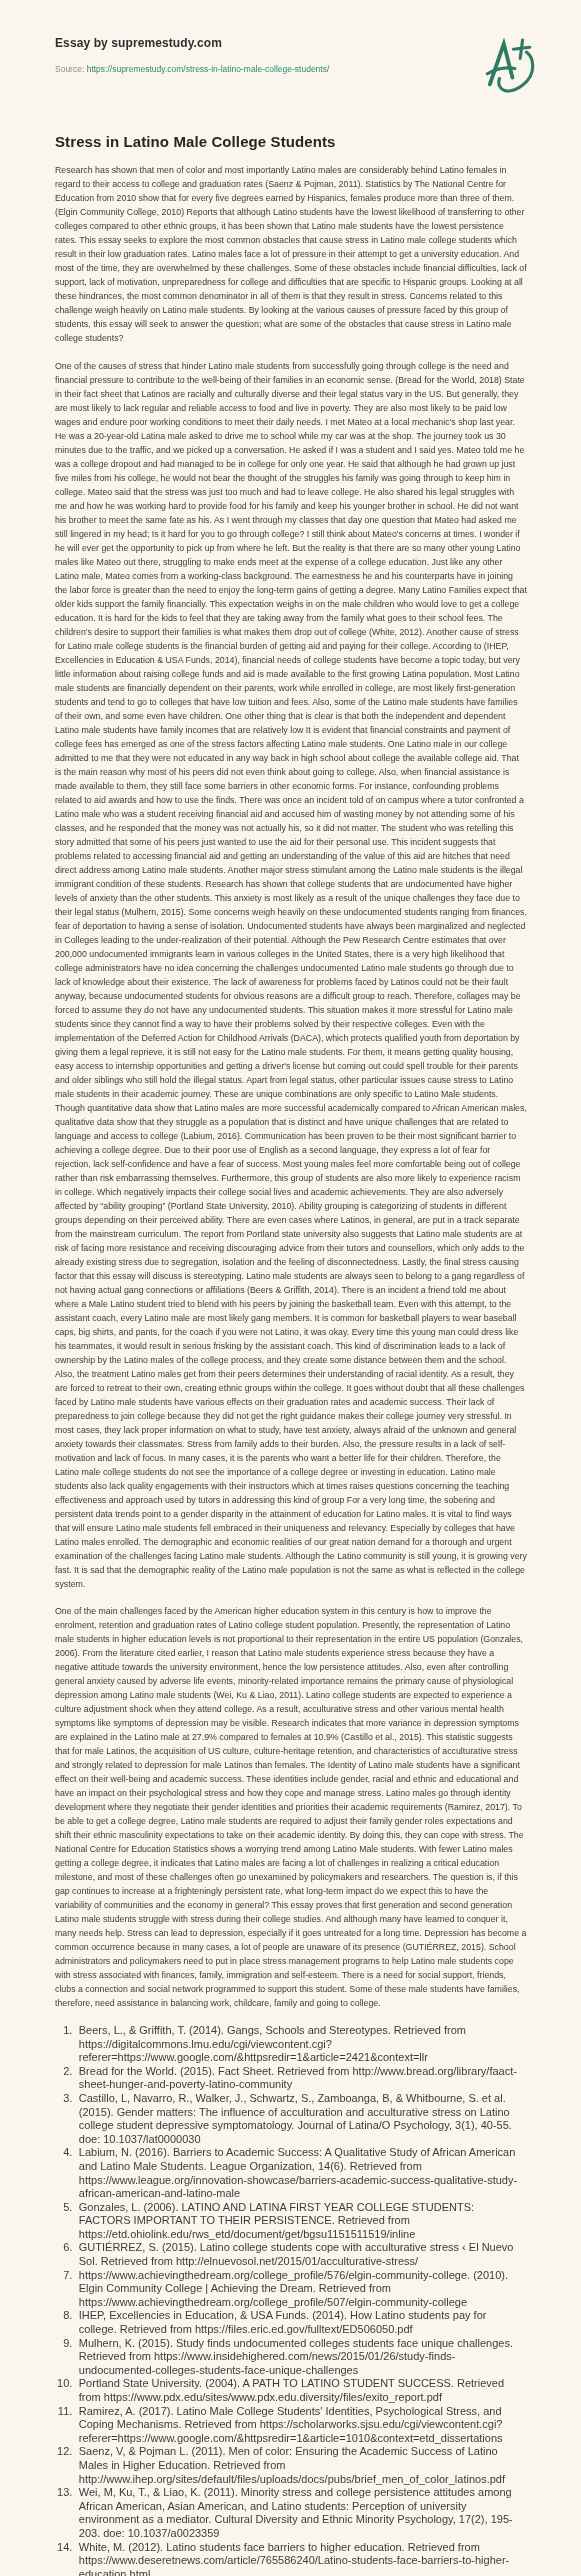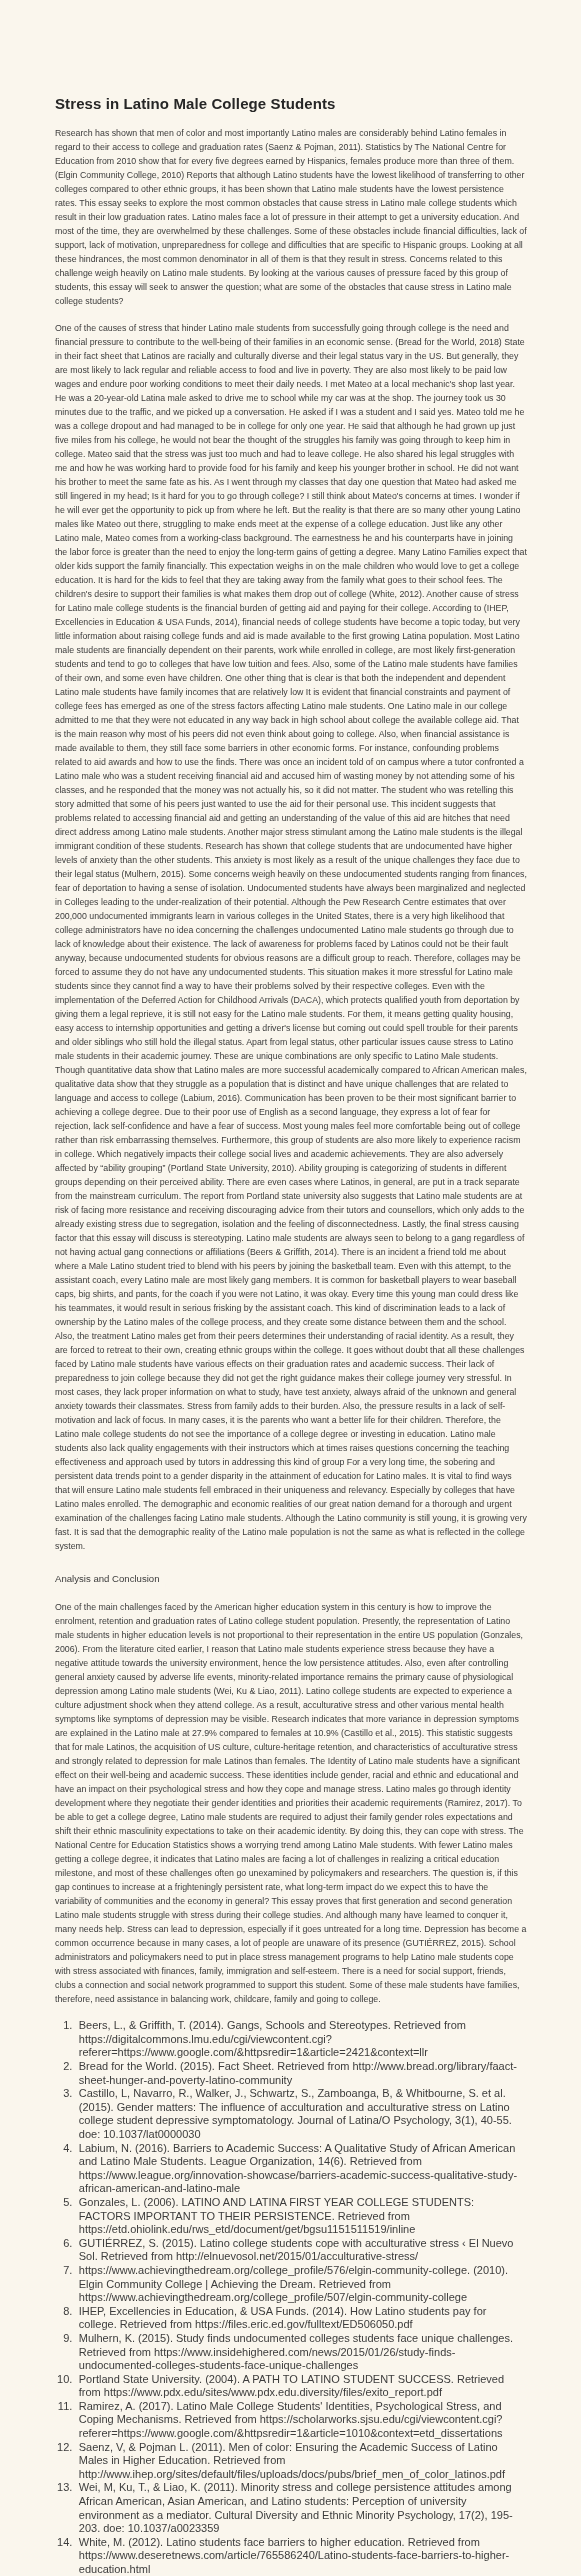--- a/index.html
+++ b/index.html
@@ -72,27 +72,42 @@
   .references-list li {
     padding-left: 3.4px;
     overflow-wrap: anywhere;
   }
 </style>
 </head>
 <body>
 
 <div class="page">
 
+  <header>
+    <h2 class="byline">Essay by supremestudy.com</h2>
+    <p class="source-line"><span>Source: </span><a class="source-link" href="#">https://supremestudy.com/stress-in-latino-male-college-students/</a></p>
+
+    <span class="logo">
+      <svg viewBox="0 0 110 130" width="53" height="69" aria-hidden="true">
+        <g fill="none" stroke="#2E7B64" stroke-linecap="round">
+          <path d="M10 100 L39 16 L57 86" stroke-width="8"></path>
+          <path d="M5 78 Q32 62 62 67" stroke-width="6.5"></path>
+          <path d="M78 8 L73 46" stroke-width="6.5"></path>
+          <path d="M59 27 L93 23" stroke-width="6.5"></path>
+          <path d="M86 33 C103 46 106 80 79 101 C50 124 22 113 30 88" stroke-width="6.5"></path>
+        </g>
+      </svg>
+    </span>
+  </header>
 
   <h1 class="article-title">Stress in Latino Male College Students</h1>
 
   <div>
       <p class="body-paragraph">Research has shown that men of color and most importantly Latino males are considerably behind Latino females in regard to their access to college and graduation rates (Saenz &amp; Pojman, 2011). Statistics by The National Centre for Education from 2010 show that for every five degrees earned by Hispanics, females produce more than three of them. (Elgin Community College, 2010) Reports that although Latino students have the lowest likelihood of transferring to other colleges compared to other ethnic groups, it has been shown that Latino male students have the lowest persistence rates. This essay seeks to explore the most common obstacles that cause stress in Latino male college students which result in their low graduation rates. Latino males face a lot of pressure in their attempt to get a university education. And most of the time, they are overwhelmed by these challenges. Some of these obstacles include financial difficulties, lack of support, lack of motivation, unpreparedness for college and difficulties that are specific to Hispanic groups. Looking at all these hindrances, the most common denominator in all of them is that they result in stress. Concerns related to this challenge weigh heavily on Latino male students. By looking at the various causes of pressure faced by this group of students, this essay will seek to answer the question; what are some of the obstacles that cause stress in Latino male college students?</p>
       <p class="body-paragraph">One of the causes of stress that hinder Latino male students from successfully going through college is the need and financial pressure to contribute to the well-being of their families in an economic sense. (Bread for the World, 2018) State in their fact sheet that Latinos are racially and culturally diverse and their legal status vary in the US. But generally, they are most likely to lack regular and reliable access to food and live in poverty. They are also most likely to be paid low wages and endure poor working conditions to meet their daily needs. I met Mateo at a local mechanic's shop last year. He was a 20-year-old Latina male asked to drive me to school while my car was at the shop. The journey took us 30 minutes due to the traffic, and we picked up a conversation. He asked if I was a student and I said yes. Mateo told me he was a college dropout and had managed to be in college for only one year. He said that although he had grown up just five miles from his college, he would not bear the thought of the struggles his family was going through to keep him in college. Mateo said that the stress was just too much and had to leave college. He also shared his legal struggles with me and how he was working hard to provide food for his family and keep his younger brother in school. He did not want his brother to meet the same fate as his. As I went through my classes that day one question that Mateo had asked me still lingered in my head; Is it hard for you to go through college? I still think about Mateo's concerns at times. I wonder if he will ever get the opportunity to pick up from where he left. But the reality is that there are so many other young Latino males like Mateo out there, struggling to make ends meet at the expense of a college education. Just like any other Latino male, Mateo comes from a working-class background. The earnestness he and his counterparts have in joining the labor force is greater than the need to enjoy the long-term gains of getting a degree. Many Latino Families expect that older kids support the family financially. This expectation weighs in on the male children who would love to get a college education. It is hard for the kids to feel that they are taking away from the family what goes to their school fees. The children's desire to support their families is what makes them drop out of college (White, 2012). Another cause of stress for Latino male college students is the financial burden of getting aid and paying for their college. According to (IHEP, Excellencies in Education &amp; USA Funds, 2014), financial needs of college students have become a topic today, but very little information about raising college funds and aid is made available to the first growing Latina population. Most Latino male students are financially dependent on their parents, work while enrolled in college, are most likely first-generation students and tend to go to colleges that have low tuition and fees. Also, some of the Latino male students have families of their own, and some even have children. One other thing that is clear is that both the independent and dependent Latino male students have family incomes that are relatively low It is evident that financial constraints and payment of college fees has emerged as one of the stress factors affecting Latino male students. One Latino male in our college admitted to me that they were not educated in any way back in high school about college the available college aid. That is the main reason why most of his peers did not even think about going to college. Also, when financial assistance is made available to them, they still face some barriers in other economic forms. For instance, confounding problems related to aid awards and how to use the finds. There was once an incident told of on campus where a tutor confronted a Latino male who was a student receiving financial aid and accused him of wasting money by not attending some of his classes, and he responded that the money was not actually his, so it did not matter. The student who was retelling this story admitted that some of his peers just wanted to use the aid for their personal use. This incident suggests that problems related to accessing financial aid and getting an understanding of the value of this aid are hitches that need direct address among Latino male students. Another major stress stimulant among the Latino male students is the illegal immigrant condition of these students. Research has shown that college students that are undocumented have higher levels of anxiety than the other students. This anxiety is most likely as a result of the unique challenges they face due to their legal status (Mulhern, 2015). Some concerns weigh heavily on these undocumented students ranging from finances, fear of deportation to having a sense of isolation. Undocumented students have always been marginalized and neglected in Colleges leading to the under-realization of their potential. Although the Pew Research Centre estimates that over 200,000 undocumented immigrants learn in various colleges in the United States, there is a very high likelihood that college administrators have no idea concerning the challenges undocumented Latino male students go through due to lack of knowledge about their existence. The lack of awareness for problems faced by Latinos could not be their fault anyway, because undocumented students for obvious reasons are a difficult group to reach. Therefore, collages may be forced to assume they do not have any undocumented students. This situation makes it more stressful for Latino male students since they cannot find a way to have their problems solved by their respective colleges. Even with the implementation of the Deferred Action for Childhood Arrivals (DACA), which protects qualified youth from deportation by giving them a legal reprieve, it is still not easy for the Latino male students. For them, it means getting quality housing, easy access to internship opportunities and getting a driver's license but coming out could spell trouble for their parents and older siblings who still hold the illegal status. Apart from legal status, other particular issues cause stress to Latino male students in their academic journey. These are unique combinations are only specific to Latino Male students. Though quantitative data show that Latino males are more successful academically compared to African American males, qualitative data show that they struggle as a population that is distinct and have unique challenges that are related to language and access to college (Labium, 2016). Communication has been proven to be their most significant barrier to achieving a college degree. Due to their poor use of English as a second language, they express a lot of fear for rejection, lack self-confidence and have a fear of success. Most young males feel more comfortable being out of college rather than risk embarrassing themselves. Furthermore, this group of students are also more likely to experience racism in college. Which negatively impacts their college social lives and academic achievements. They are also adversely affected by “ability grouping” (Portland State University, 2010). Ability grouping is categorizing of students in different groups depending on their perceived ability. There are even cases where Latinos, in general, are put in a track separate from the mainstream curriculum. The report from Portland state university also suggests that Latino male students are at risk of facing more resistance and receiving discouraging advice from their tutors and counsellors, which only adds to the already existing stress due to segregation, isolation and the feeling of disconnectedness. Lastly, the final stress causing factor that this essay will discuss is stereotyping. Latino male students are always seen to belong to a gang regardless of not having actual gang connections or affiliations (Beers &amp; Griffith, 2014). There is an incident a friend told me about where a Male Latino student tried to blend with his peers by joining the basketball team. Even with this attempt, to the assistant coach, every Latino male are most likely gang members. It is common for basketball players to wear baseball caps, big shirts, and pants, for the coach if you were not Latino, it was okay. Every time this young man could dress like his teammates, it would result in serious frisking by the assistant coach. This kind of discrimination leads to a lack of ownership by the Latino males of the college process, and they create some distance between them and the school. Also, the treatment Latino males get from their peers determines their understanding of racial identity. As a result, they are forced to retreat to their own, creating ethnic groups within the college. It goes without doubt that all these challenges faced by Latino male students have various effects on their graduation rates and academic success. Their lack of preparedness to join college because they did not get the right guidance makes their college journey very stressful. In most cases, they lack proper information on what to study, have test anxiety, always afraid of the unknown and general anxiety towards their classmates. Stress from family adds to their burden. Also, the pressure results in a lack of self-motivation and lack of focus. In many cases, it is the parents who want a better life for their children. Therefore, the Latino male college students do not see the importance of a college degree or investing in education. Latino male students also lack quality engagements with their instructors which at times raises questions concerning the teaching effectiveness and approach used by tutors in addressing this kind of group For a very long time, the sobering and persistent data trends point to a gender disparity in the attainment of education for Latino males. It is vital to find ways that will ensure Latino male students fell embraced in their uniqueness and relevancy. Especially by colleges that have Latino males enrolled. The demographic and economic realities of our great nation demand for a thorough and urgent examination of the challenges facing Latino male students. Although the Latino community is still young, it is growing very fast. It is sad that the demographic reality of the Latino male population is not the same as what is reflected in the college system.</p>
-      <h2 class="subheading">Analysis and Conclusion</h2>
       <p class="body-paragraph">One of the main challenges faced by the American higher education system in this century is how to improve the enrolment, retention and graduation rates of Latino college student population. Presently, the representation of Latino male students in higher education levels is not proportional to their representation in the entire US population (Gonzales, 2006). From the literature cited earlier, I reason that Latino male students experience stress because they have a negative attitude towards the university environment, hence the low persistence attitudes. Also, even after controlling general anxiety caused by adverse life events, minority-related importance remains the primary cause of physiological depression among Latino male students (Wei, Ku &amp; Liao, 2011). Latino college students are expected to experience a culture adjustment shock when they attend college. As a result, acculturative stress and other various mental health symptoms like symptoms of depression may be visible. Research indicates that more variance in depression symptoms are explained in the Latino male at 27.9% compared to females at 10.9% (Castillo et al., 2015). This statistic suggests that for male Latinos, the acquisition of US culture, culture-heritage retention, and characteristics of acculturative stress and strongly related to depression for male Latinos than females. The Identity of Latino male students have a significant effect on their well-being and academic success. These identities include gender, racial and ethnic and educational and have an impact on their psychological stress and how they cope and manage stress. Latino males go through identity development where they negotiate their gender identities and priorities their academic requirements (Ramirez, 2017). To be able to get a college degree, Latino male students are required to adjust their family gender roles expectations and shift their ethnic masculinity expectations to take on their academic identity. By doing this, they can cope with stress. The National Centre for Education Statistics shows a worrying trend among Latino Male students. With fewer Latino males getting a college degree, it indicates that Latino males are facing a lot of challenges in realizing a critical education milestone, and most of these challenges often go unexamined by policymakers and researchers. The question is, if this gap continues to increase at a frighteningly persistent rate, what long-term impact do we expect this to have the variability of communities and the economy in general? This essay proves that first generation and second generation Latino male students struggle with stress during their college studies. And although many have learned to conquer it, many needs help. Stress can lead to depression, especially if it goes untreated for a long time. Depression has become a common occurrence because in many cases, a lot of people are unaware of its presence (GUTIÉRREZ, 2015). School administrators and policymakers need to put in place stress management programs to help Latino male students cope with stress associated with finances, family, immigration and self-esteem. There is a need for social support, friends, clubs a connection and social network programmed to support this student. Some of these male students have families, therefore, need assistance in balancing work, childcare, family and going to college.</p>
       <ol class="references-list">
         <li>Beers, L., &amp; Griffith, T. (2014). Gangs, Schools and Stereotypes. Retrieved from https://digitalcommons.lmu.edu/cgi/viewcontent.cgi?referer=https://www.google.com/&amp;httpsredir=1&amp;article=2421&amp;context=llr</li>
         <li>Bread for the World. (2015). Fact Sheet. Retrieved from http://www.bread.org/library/faact-sheet-hunger-and-poverty-latino-community</li>
         <li>Castillo, L, Navarro, R., Walker, J., Schwartz, S., Zamboanga, B, &amp; Whitbourne, S. et al. (2015). Gender matters: The influence of acculturation and acculturative stress on Latino college student depressive symptomatology. Journal of Latina/O Psychology, 3(1), 40-55. doe: 10.1037/lat0000030</li>
         <li>Labium, N. (2016). Barriers to Academic Success: A Qualitative Study of African American and Latino Male Students. League Organization, 14(6). Retrieved from https://www.league.org/innovation-showcase/barriers-academic-success-qualitative-study-african-american-and-latino-male</li>
         <li>Gonzales, L. (2006). LATINO AND LATINA FIRST YEAR COLLEGE STUDENTS: FACTORS IMPORTANT TO THEIR PERSISTENCE. Retrieved from https://etd.ohiolink.edu/rws_etd/document/get/bgsu1151511519/inline</li>
         <li>GUTIÉRREZ, S. (2015). Latino college students cope with acculturative stress ‹ El Nuevo Sol. Retrieved from http://elnuevosol.net/2015/01/acculturative-stress/</li>
         <li>https://www.achievingthedream.org/college_profile/576/elgin-community-college. (2010). Elgin Community College | Achieving the Dream. Retrieved from https://www.achievingthedream.org/college_profile/507/elgin-community-college</li>
         <li>IHEP, Excellencies in Education, &amp; USA Funds. (2014). How Latino students pay for college. Retrieved from https://files.eric.ed.gov/fulltext/ED506050.pdf</li>

